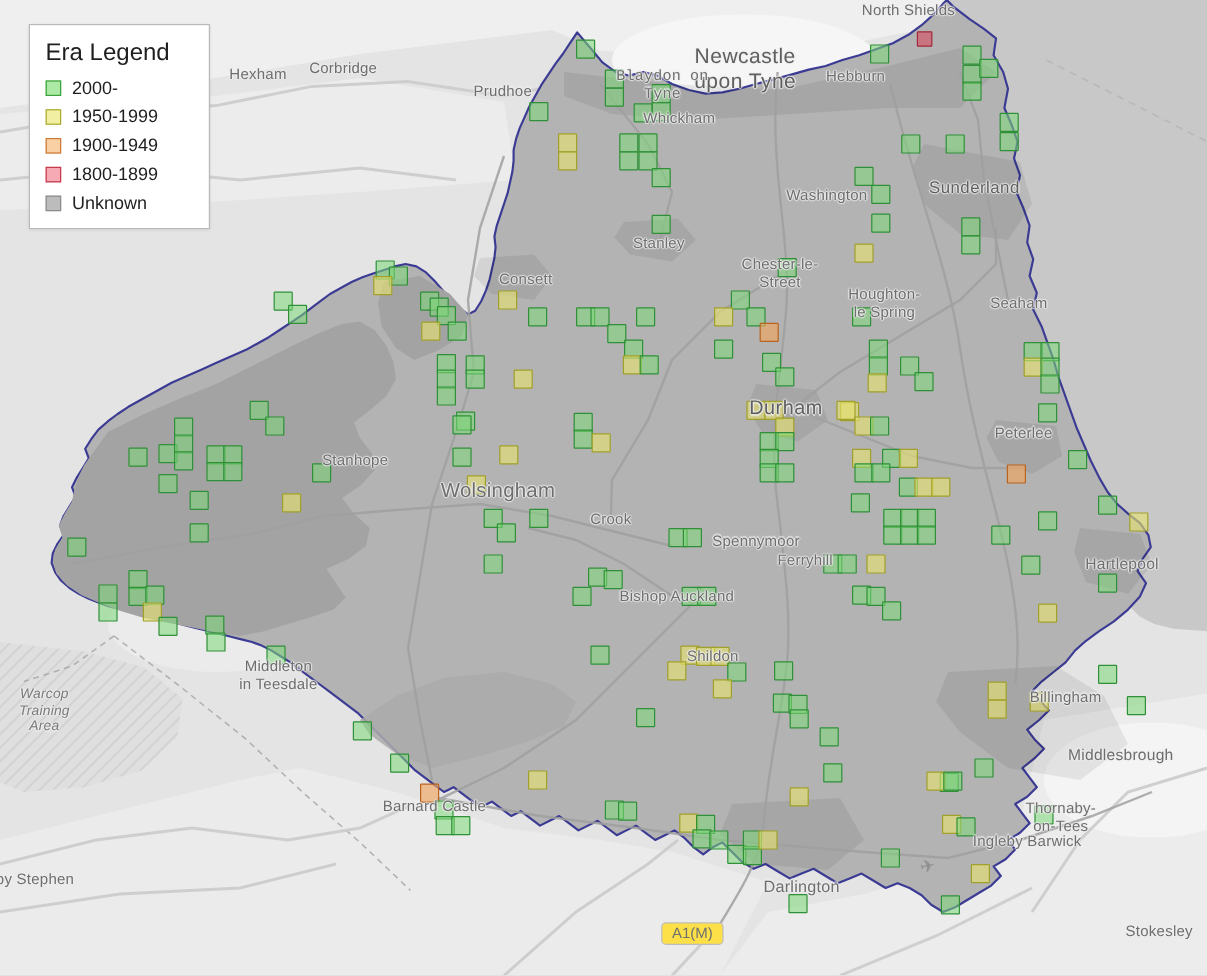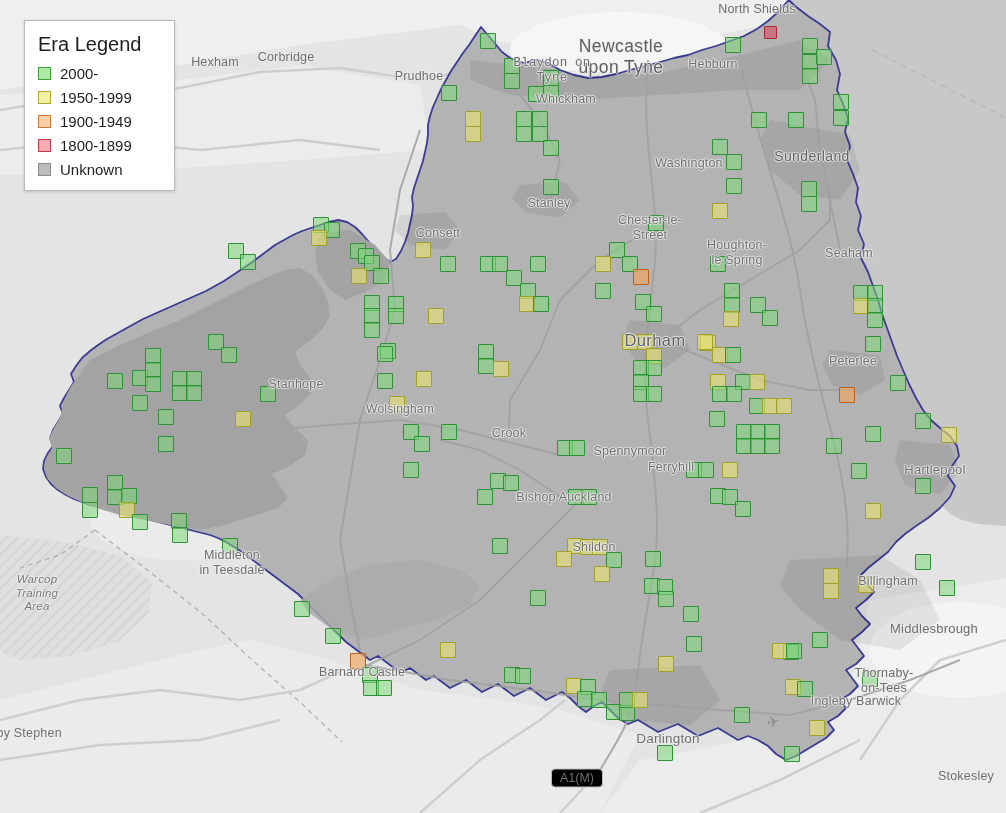--- a/index.html
+++ b/index.html
@@ -16,21 +16,21 @@
   .maplabel.big{color:#5f5f5f;letter-spacing:.4px;}
   #legend{position:absolute;left:24px;top:20px;width:126px;background:#ffffff;
       border:1px solid #b9b9b9;box-shadow:0 1px 3px rgba(0,0,0,.15);
       padding:12px 10px 12px 13px;z-index:30;}
   .legend-title{font-size:20px;color:#1f1f1f;margin-bottom:9px;}
   .legend-item{display:flex;align-items:center;margin-bottom:7px;}
   .legend-item:last-child{margin-bottom:0;}
   .swatch{width:13px;height:13px;box-sizing:border-box;border:1.5px solid #888;
       margin-right:9px;flex:0 0 13px;}
   .legend-label{font-size:15px;color:#1f1f1f;}
-  .badge{position:absolute;transform:translate(-50%,-50%);background:#000000;
+  .badge{position:absolute;transform:translate(-50%,-50%);background:#fde047;
       border:1.5px solid #bdbdbd;border-radius:4px;color:#707070;font-size:12.5px;
       padding:1px 8px 2px 8px;z-index:5;}
   .airport{position:absolute;transform:translate(-50%,-50%) rotate(-12deg);
       color:#8f8f8f;font-size:15px;z-index:4;}
   #squares,#labels{position:absolute;left:0;top:0;width:100%;height:100%;}
 </style>
 </head>
 <body>
 
 <div id="map">
@@ -334,21 +334,21 @@
       <div class="maplabel" style="left: 689px; top: 163px; font-size: 12.5px;">Washington</div>
       <div class="maplabel big" style="left: 812px; top: 156px; font-size: 14px;">Sunderland</div>
       <div class="maplabel" style="left: 549px; top: 203px; font-size: 12.5px;">Stanley</div>
       <div class="maplabel" style="left: 650px; top: 228px; font-size: 12.5px;">Chester-le-<br>Street</div>
       <div class="maplabel" style="left: 737px; top: 253px; font-size: 12.5px;">Houghton-<br>le Spring</div>
       <div class="maplabel" style="left: 849px; top: 253px; font-size: 12.5px;">Seaham</div>
       <div class="maplabel" style="left: 438px; top: 233px; font-size: 12.5px;">Consett</div>
       <div class="maplabel big" style="left: 655px; top: 341px; font-size: 16.5px;">Durham</div>
       <div class="maplabel" style="left: 853px; top: 361px; font-size: 12.5px;">Peterlee</div>
       <div class="maplabel" style="left: 296px; top: 384px; font-size: 12.5px;">Stanhope</div>
-      <div class="maplabel" style="left: 400px; top: 409px; font-size: 12px;">Wolsingham</div>
+      <div class="maplabel" style="left: 415px; top: 409px; font-size: 17px;">Wolsingham</div>
       <div class="maplabel" style="left: 509px; top: 433px; font-size: 12.5px;">Crook</div>
       <div class="maplabel" style="left: 630px; top: 451px; font-size: 12.5px;">Spennymoor</div>
       <div class="maplabel" style="left: 671px; top: 467px; font-size: 12.5px;">Ferryhill</div>
       <div class="maplabel" style="left: 935px; top: 470px; font-size: 13px;">Hartlepool</div>
       <div class="maplabel" style="left: 564px; top: 497px; font-size: 12.5px;">Bishop Auckland</div>
       <div class="maplabel" style="left: 594px; top: 547px; font-size: 12.5px;">Shildon</div>
       <div class="maplabel" style="left: 232px; top: 563px; font-size: 12.5px;">Middleton<br>in Teesdale</div>
       <div class="maplabel it" style="left: 37px; top: 593px; font-size: 11.5px;">Warcop<br>Training<br>Area</div>
       <div class="maplabel" style="left: 362px; top: 672px; font-size: 12.5px;">Barnard Castle</div>
       <div class="maplabel" style="left: 668px; top: 739px; font-size: 13.5px;">Darlington</div>

